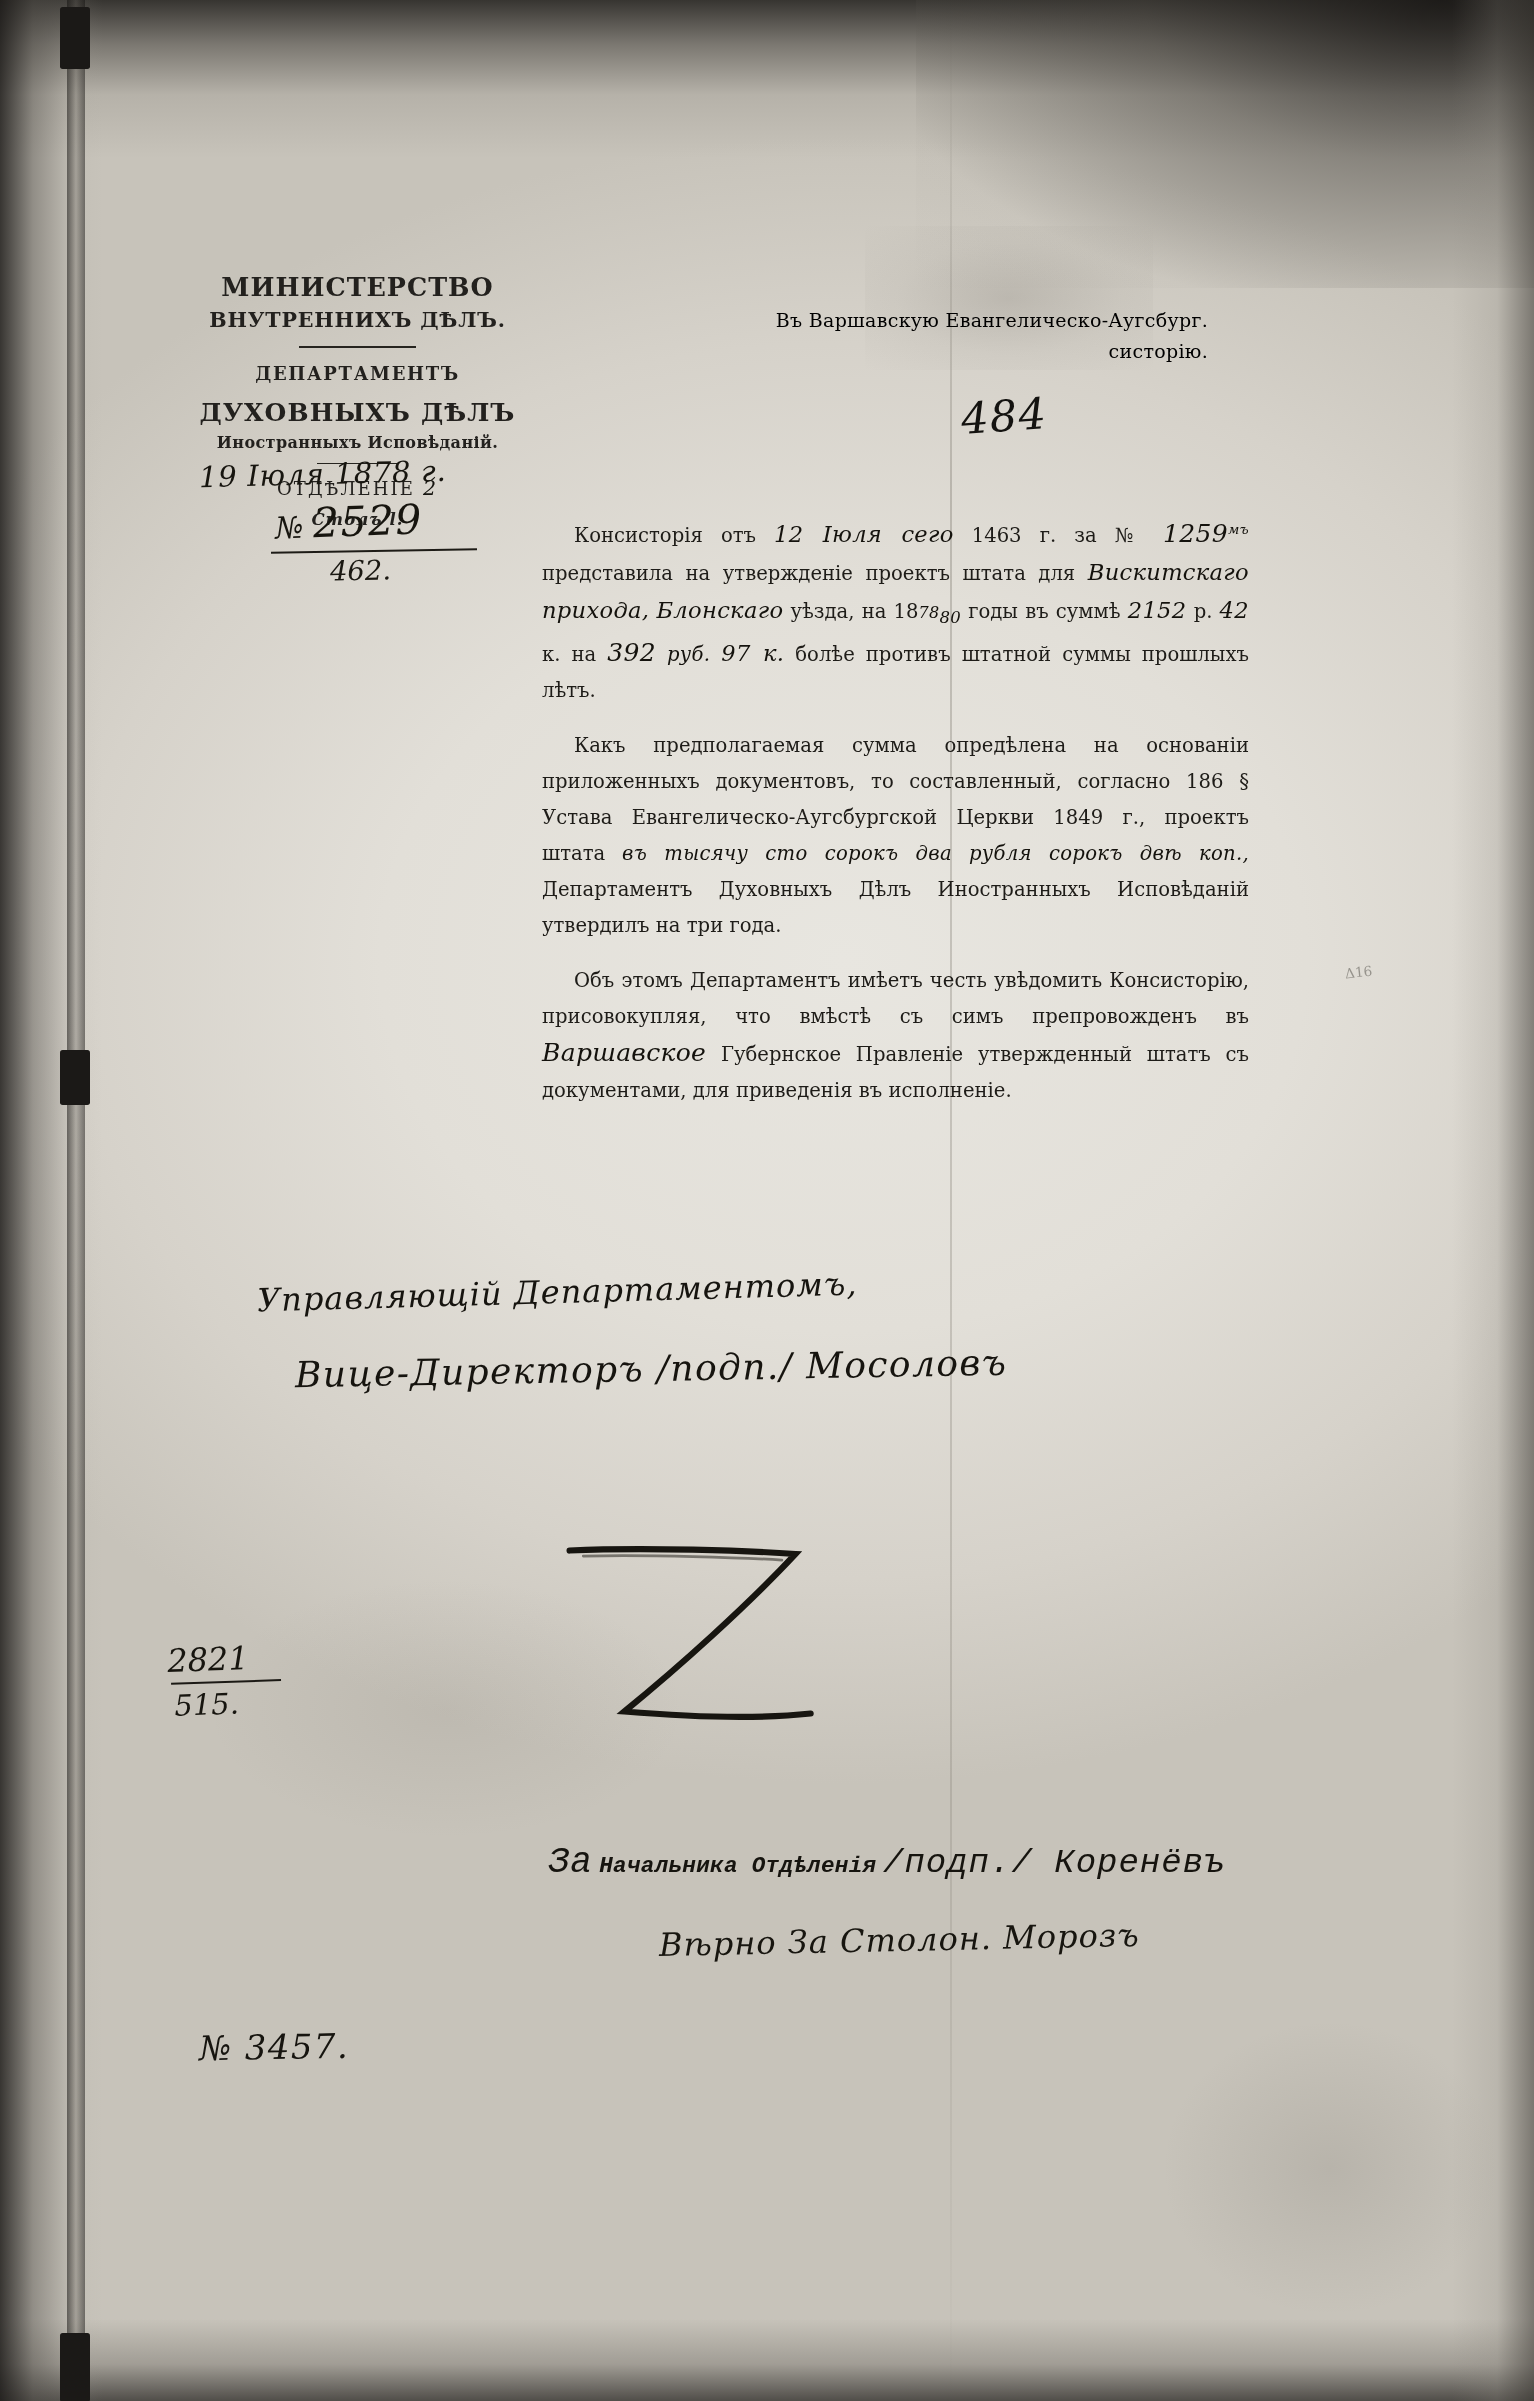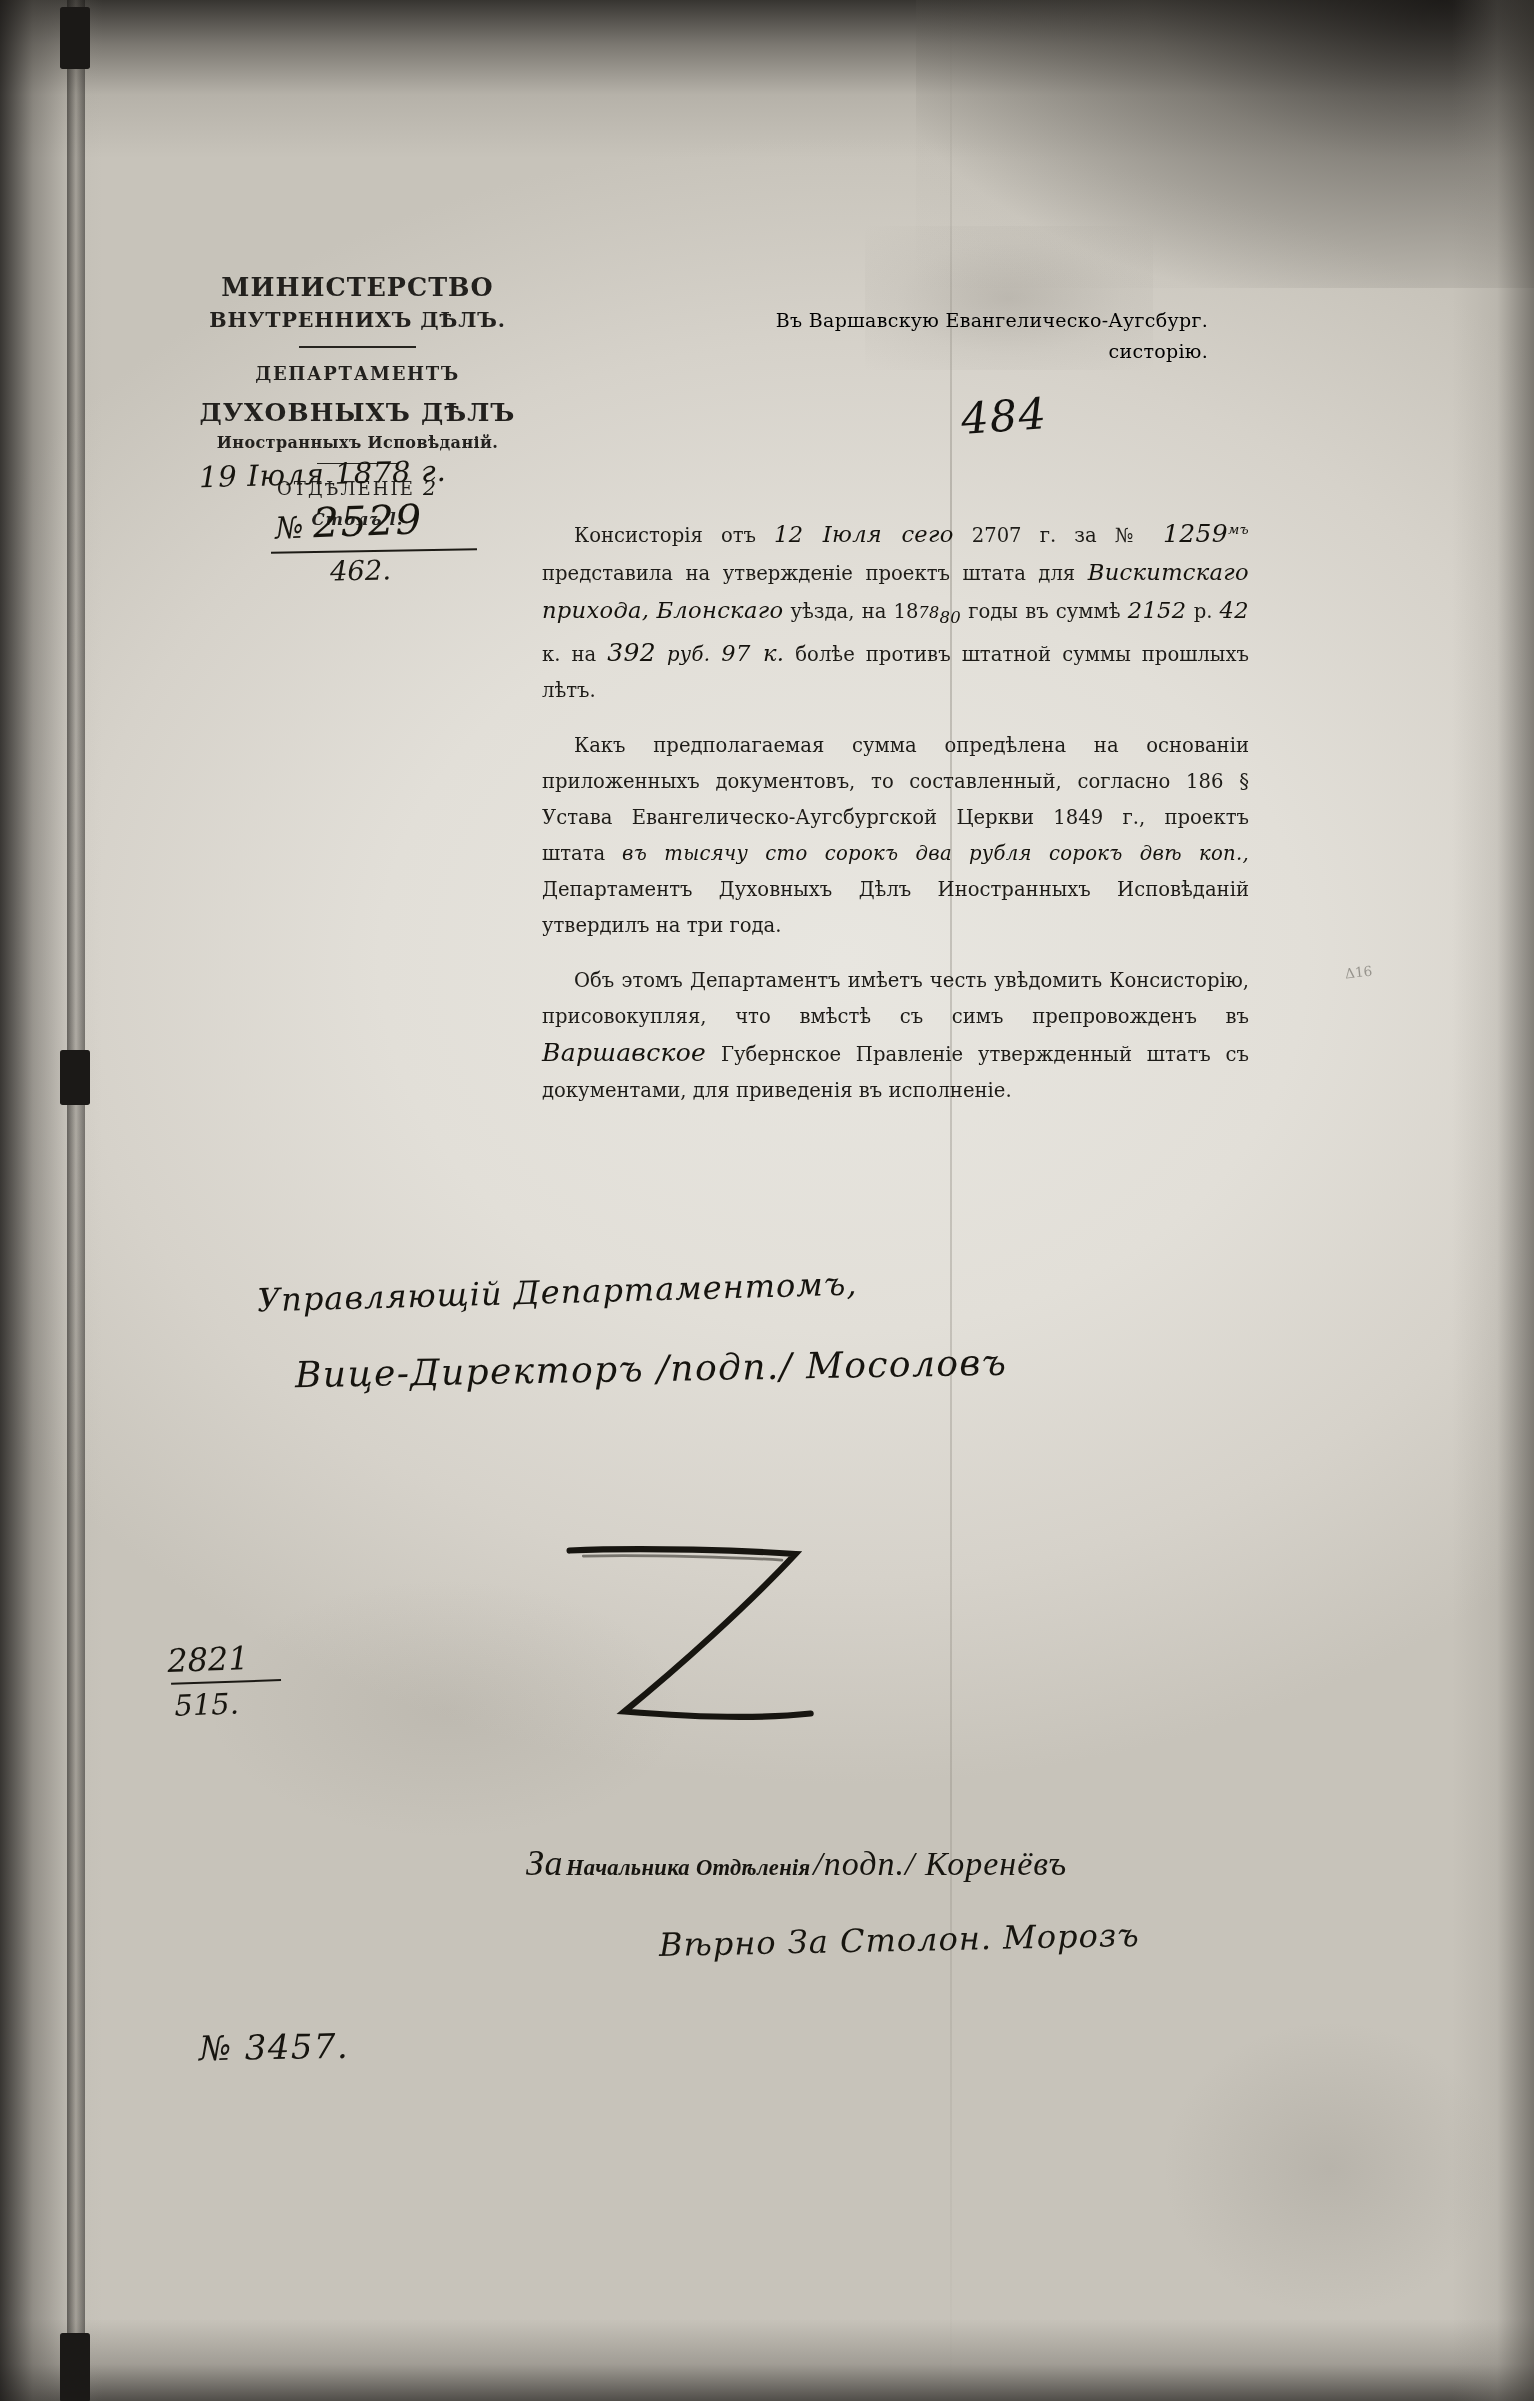--- a/index.html
+++ b/index.html
@@ -280,23 +280,23 @@
     color: #17150f;
     transform: rotate(-2deg);
   }
   .left-num .bar {
     width: 110px; height: 2.1px; background: #1b1914; margin: 2.7px 0 4.1px 2.7px;
   }
   .left-num .den { font-size: 29px; padding-left: 5.5px; }
 
   .sig3-row {
     position: absolute;
-    left: 526px;
+    left: 548px;
     top: 1842px;
-    font-family: Liberation Serif, serif;
+    font-family: Liberation Mono, monospace;
     color: #16140f;
     white-space: nowrap;
   }
   .sig3-za {
     font-style: italic;
     font-size: 36px;
     letter-spacing: 0.7px;
   }
   .sig3-print {
     font-style: italic;
@@ -391,21 +391,21 @@
   <div class="addressee">
     <span>Въ Варшавскую Евангелическо-Аугсбург.</span>
     <span class="l2">систорію.</span>
   </div>
   <div class="folio">484</div>
 
   <div class="body">
     <p>
       <span>Консисторія отъ</span>
       <span class="ink lg">12 Іюля сего</span>
-      <span>2707</span>
+      <span>1463</span>
       <span>г. за</span>
       <span>№</span>
       <span class="ink xl">1259</span><sup class="ink" style="font-size:13.7px">мъ</sup>
       <span>представила на утвержденіе проектъ штата для</span>
       <span class="ink lg">Вискитскаго прихода,</span>
       <span class="ink lg">Блонскаго</span>
       <span>уѣзда, на</span>
       <span>18</span><span class="ink" style="font-size:16px">78</span><sub class="ink" style="font-size:16.5px">80</sub>
       <span>годы въ суммѣ</span>
       <span class="ink lg">2152</span>

